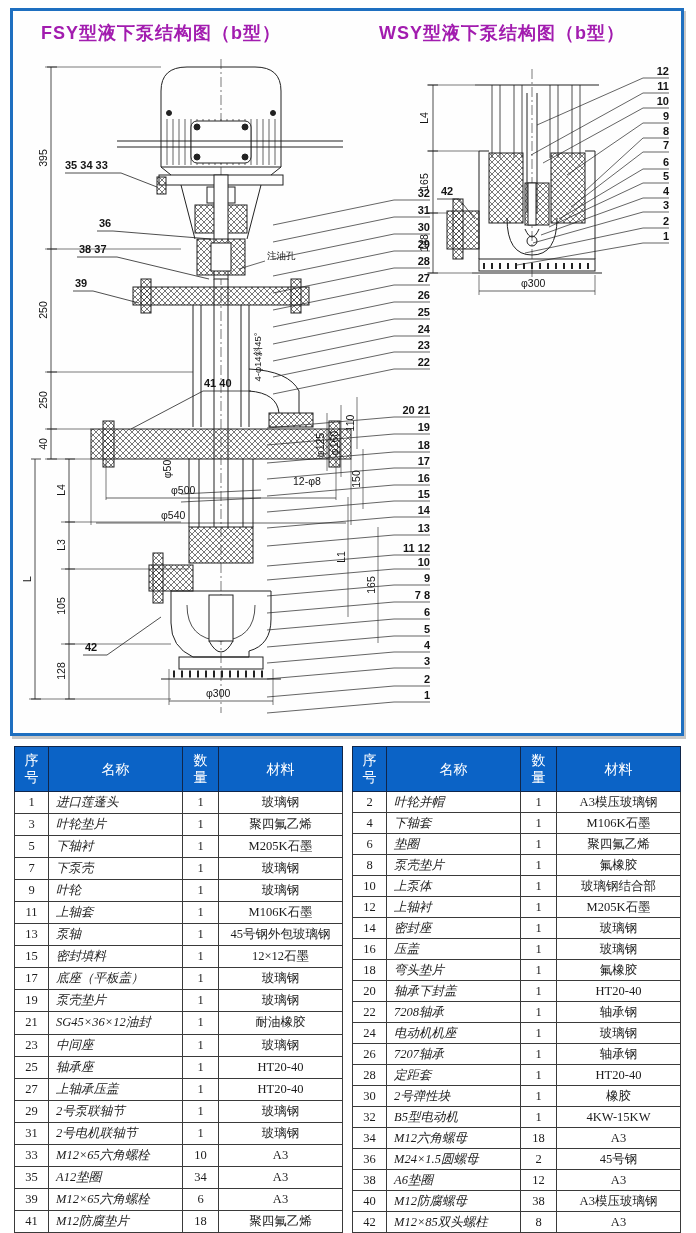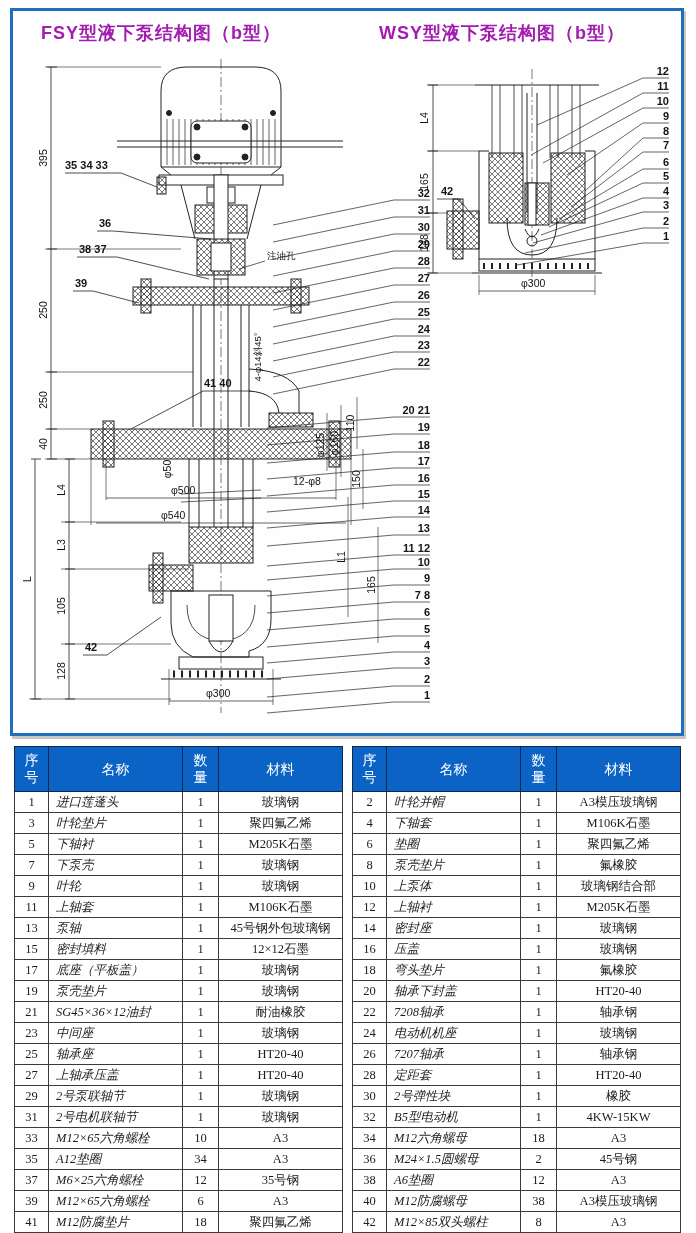--- a/index.html
+++ b/index.html
@@ -388,26 +388,20 @@
           <td>10</td>
           <td>A3</td>
         </tr>
         <tr>
           <td>35</td>
           <td class="name">A12垫圈</td>
           <td>34</td>
           <td>A3</td>
         </tr>
         <tr>
-          <td>37</td>
-          <td class="name">M6×25六角螺栓</td>
-          <td>12</td>
-          <td>35号钢</td>
-        </tr>
-        <tr>
           <td>39</td>
           <td class="name">M12×65六角螺栓</td>
           <td>6</td>
           <td>A3</td>
         </tr>
         <tr>
           <td>41</td>
           <td class="name">M12防腐垫片</td>
           <td>18</td>
           <td>聚四氟乙烯</td>

